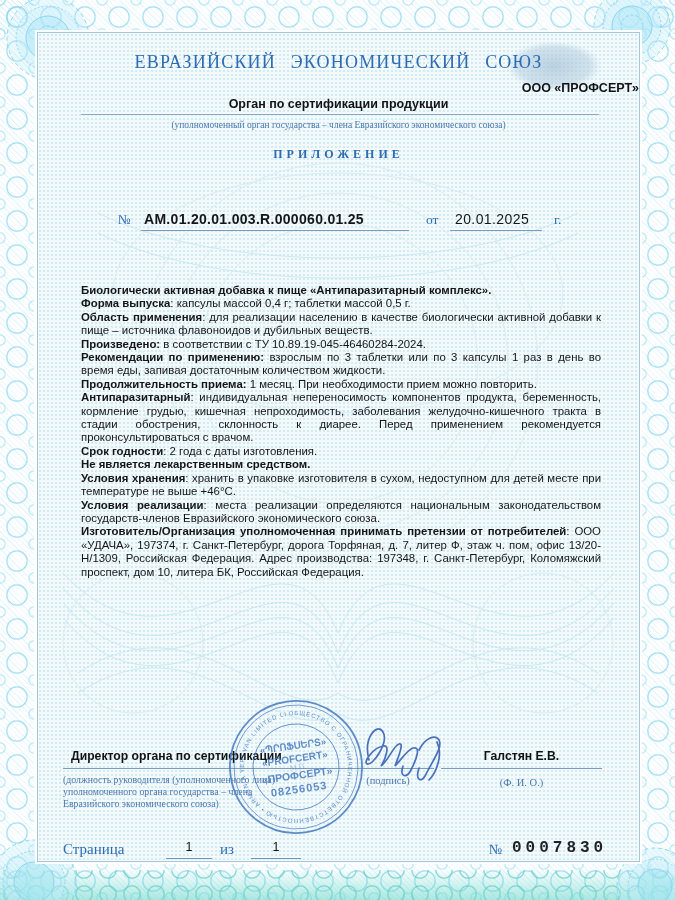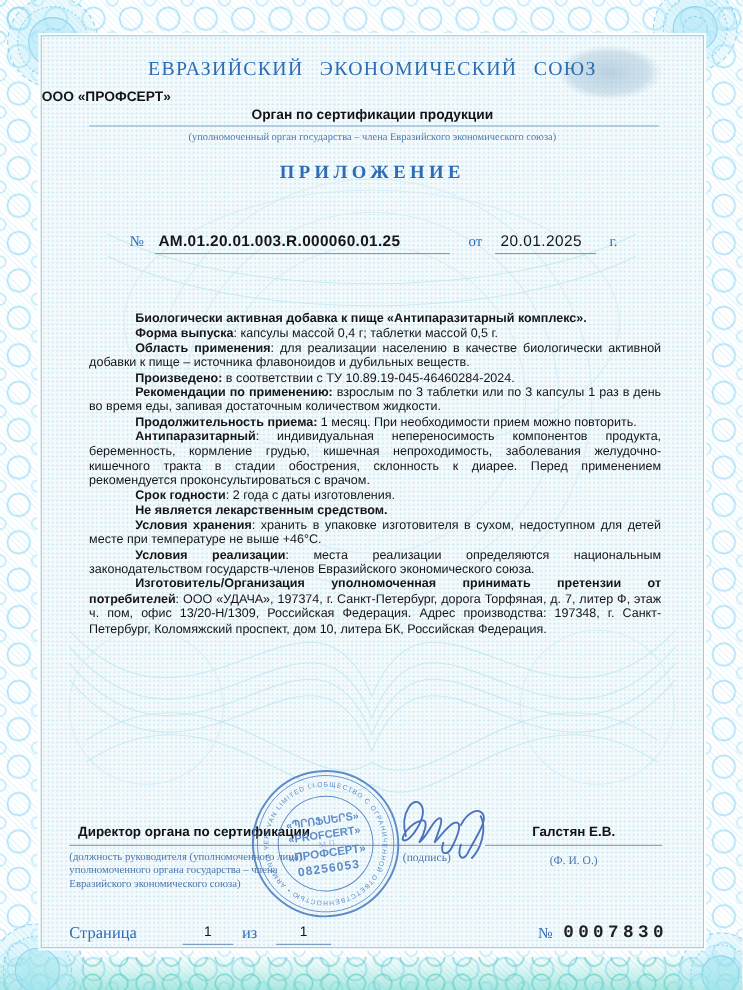--- a/index.html
+++ b/index.html
@@ -41,41 +41,41 @@
     border:1px solid #a6c7d5;
     box-shadow:0 0 0 2px rgba(255,255,255,.9);
   }
   .decor{position:absolute;left:0;top:0;z-index:0;pointer-events:none;}
   .abs{position:absolute;z-index:2;}
   
   .serif-blue{font-family:"Liberation Serif",serif;color:#2d6cb3;}
   .note-blue{font-family:"Liberation Serif",serif;color:#4c77ad;}
   .union-title{left:0;width:100%;top:19px;text-align:center;font-family:"Liberation Serif",serif;
     font-size:18px;letter-spacing:1.2px;word-spacing:9px;color:#2d6cb3;}
-  .org-name{left:0;width:100%;top:48px;text-align:left;font-size:12.5px;font-weight:bold;color:#121316;}
+  .org-name{left:0;width:100%;top:48px;text-align:right;font-size:12.5px;font-weight:bold;color:#121316;}
   .org-role{left:0;width:100%;top:64px;text-align:center;font-size:12.5px;font-weight:bold;color:#121316;}
   .divider{left:43px;top:81px;width:518px;height:1px;background:#86aecb;}
   .authority-note{left:0;width:100%;top:87px;text-align:center;font-size:9.5px;}
   .doc-title{left:0;width:100%;top:114px;text-align:center;font-family:"Liberation Serif",serif;
-    font-weight:bold;font-size:17px;letter-spacing:4px;color:#2d6cb3;}
+    font-weight:bold;font-size:12px;letter-spacing:4px;color:#2d6cb3;}
   .doc-subtitle{left:0;width:100%;top:140px;text-align:center;font-family:"Liberation Serif",serif;
     font-size:14.5px;color:#2d6cb3;}
   .num-sign{left:80px;top:179px;font-size:13.5px;}
   .num-value{left:106px;top:178px;font-size:14px;font-weight:bold;color:#15161a;letter-spacing:.3px;}
   .num-line1{left:103px;top:197px;width:268px;height:1px;background:#7d9cbd;}
   .from-label{left:388px;top:179px;font-size:13.5px;}
   .date-value{left:417px;top:178px;font-size:14px;font-weight:normal;color:#15161a;letter-spacing:.4px;}
   .num-line2{left:412px;top:197px;width:92px;height:1px;background:#7d9cbd;}
   .year-suffix{left:516px;top:179px;font-size:13.5px;}
   .body-text{
     left:43px;top:251px;width:520px;font-size:11.4px;line-height:13.4px;
     color:#141518;text-align:justify;
   }
   .body-text p{margin:0;}
-  .body-text strong{font-weight:bold;margin-left:42px;}
+  .body-text strong{font-weight:bold;}
   .director-label{left:33px;top:716px;font-size:12.2px;font-weight:bold;color:#121316;}
   .sign-line{left:25px;top:735px;width:371px;height:1px;background:#7d9cbd;}
   .fio-name{left:403px;top:716px;width:161px;text-align:center;font-size:12.2px;font-weight:bold;color:#121316;}
   .fio-line{left:403px;top:735px;width:161px;height:1px;background:#7d9cbd;}
   .position-note{left:25px;top:741px;width:248px;font-size:9.8px;line-height:11.8px;}
   .sign-caption{left:290px;top:742px;width:120px;text-align:center;font-size:10.5px;}
   .fio-caption{left:403px;top:744px;width:161px;text-align:center;font-size:10.5px;}
   .page-label{left:25px;top:808px;font-size:15px;}
   .page-current{left:128px;top:807px;width:46px;text-align:center;font-size:12.5px;color:#15161a;}
   .page-line1{left:128px;top:825px;width:46px;height:1px;background:#6f94c0;}

